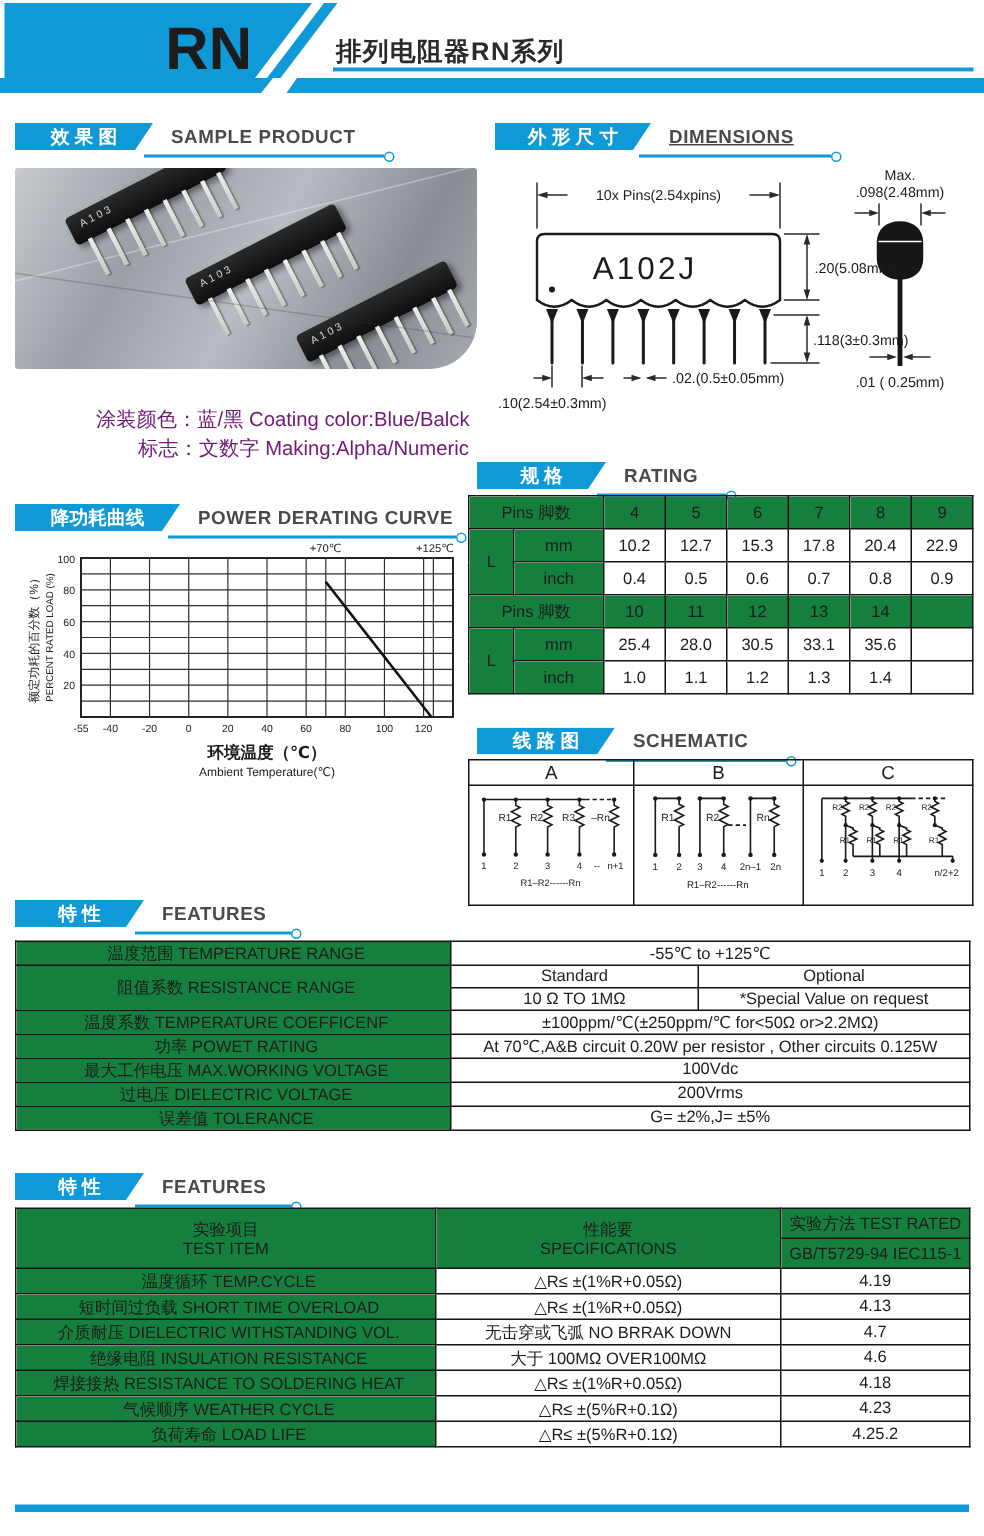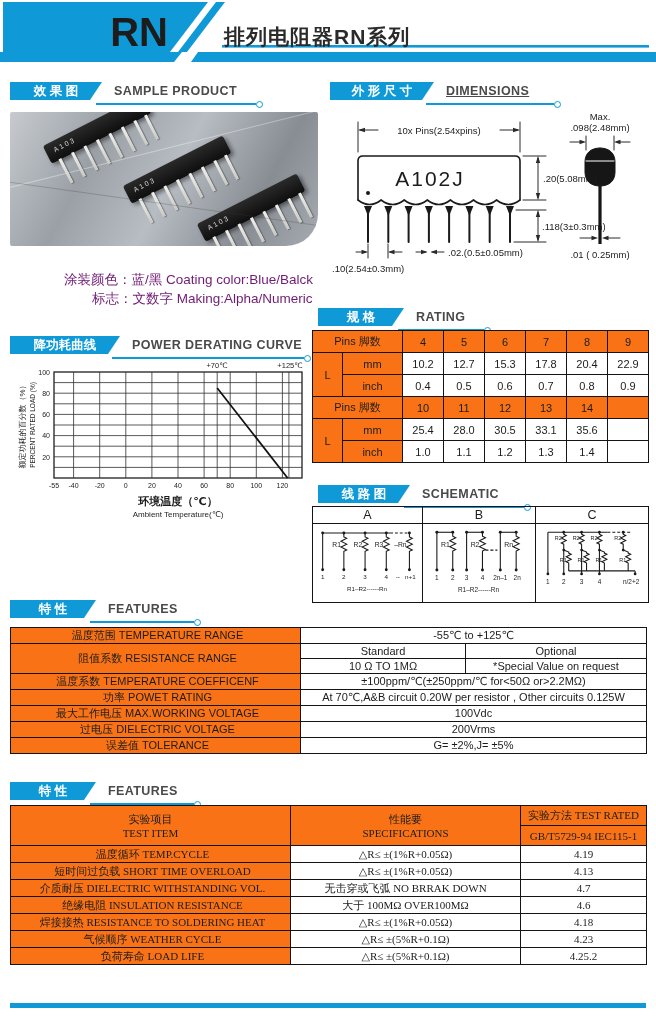--- a/index.html
+++ b/index.html
@@ -2,21 +2,21 @@
 <html><head>
 <meta charset="utf-8">
 <style>
   html,body{margin:0;padding:0;background:#e8e8e8;}
   .page{position:relative;width:656px;height:1024px;background:#ffffff;overflow:hidden;
         font-family:"Liberation Sans","DejaVu Sans",sans-serif;color:#1c1c1c;}
   svg text{font-family:"Liberation Sans","DejaVu Sans",sans-serif;fill:#1c1c1c;}
 
   
   .hdr-svg{position:absolute;left:0;top:0;}
-  .hdr-title{position:absolute;left:224px;top:23px;font-size:21px;font-weight:bold;color:#2a2a2a;letter-spacing:1px;text-align:right;}
+  .hdr-title{position:absolute;left:224px;top:23px;font-size:17px;font-weight:bold;color:#2a2a2a;letter-spacing:1px;text-align:right;}
 
   
   .sec{position:absolute;height:20px;}
   .sec-box{position:absolute;left:0;top:0;height:18px;background:#0f9ad7;color:#fff;font-weight:bold;
            font-size:12.5px;line-height:18px;text-align:center;
            clip-path:polygon(0 0,100% 0,calc(100% - 12px) 100%,0 100%);}
   .sec-en{position:absolute;top:2px;font-size:12.5px;font-weight:bold;color:#4a4a4a;letter-spacing:.4px;white-space:nowrap;}
   .sec-line{position:absolute;height:2px;background:#0f9ad7;bottom:-3px;}
   .sec-dot{position:absolute;width:5px;height:5px;border-radius:50%;border:1.5px solid #0f9ad7;background:#fff;bottom:-6px;}
 
@@ -30,37 +30,37 @@
   .pack-body{position:absolute;left:0;top:0;width:112px;height:20px;background:linear-gradient(#2a2a2a,#0e0e0e);
              border-radius:3px;box-shadow:2px 3px 4px rgba(0,0,0,.45);}
   .pack-mark{position:absolute;left:8px;top:5px;font-size:7px;color:#d8d8d8;letter-spacing:2px;}
   .pin{position:absolute;top:19px;width:3px;height:27px;background:linear-gradient(#efefec,#c9c9c4);box-shadow:1px 1px 1px rgba(0,0,0,.35);}
 
   .coating{position:absolute;left:64px;font-size:13.5px;color:#701a75;}
 
   
   table.dt{border-collapse:collapse;table-layout:fixed;}
   table.dt td{border:1px solid #141414;font-size:11px;text-align:center;padding:0 2px;overflow:hidden;white-space:nowrap;}
-  .hl{background:#f97316;}
+  .hl{background:#15803d;}
   .lft{text-align:center;padding-left:6px !important;}
 
   .rating-tbl{position:absolute;left:312px;top:330px;width:336px;border:1.5px solid #141414;}
   .rating-tbl td{height:21px;font-size:12px;}
 
   .sch-tbl{position:absolute;left:312px;top:506px;width:336px;border:1.5px solid #141414;border-collapse:collapse;table-layout:fixed;}
   .sch-tbl td{border:1px solid #141414;padding:0;}
   .sch-head td{height:16px;font-size:12.5px;text-align:center;}
 
   .feat-tbl{position:absolute;left:10px;top:627px;width:636px;border:1.5px solid #141414;}
   .feat-tbl td{height:13.8px;}
 
   .note{position:absolute;left:14px;top:753px;font-size:11.5px;color:#1a1a1a;}
 
   .test-tbl{position:absolute;left:10px;top:805px;width:636px;border:1.5px solid #141414;}
-  .test-tbl td{height:16px;font-family:Liberation Serif, serif;}
+  .test-tbl td{height:16px;}
   .test-tbl .hrow td{height:19px;}
 
   .footer-bar{position:absolute;left:10px;top:1003px;width:636px;height:5px;background:#0f9ad7;}
 </style>
 </head>
 <body>
 
 <div class="page">
 
   <svg class="hdr-svg" width="656" height="64" viewBox="0 0 656 64">

